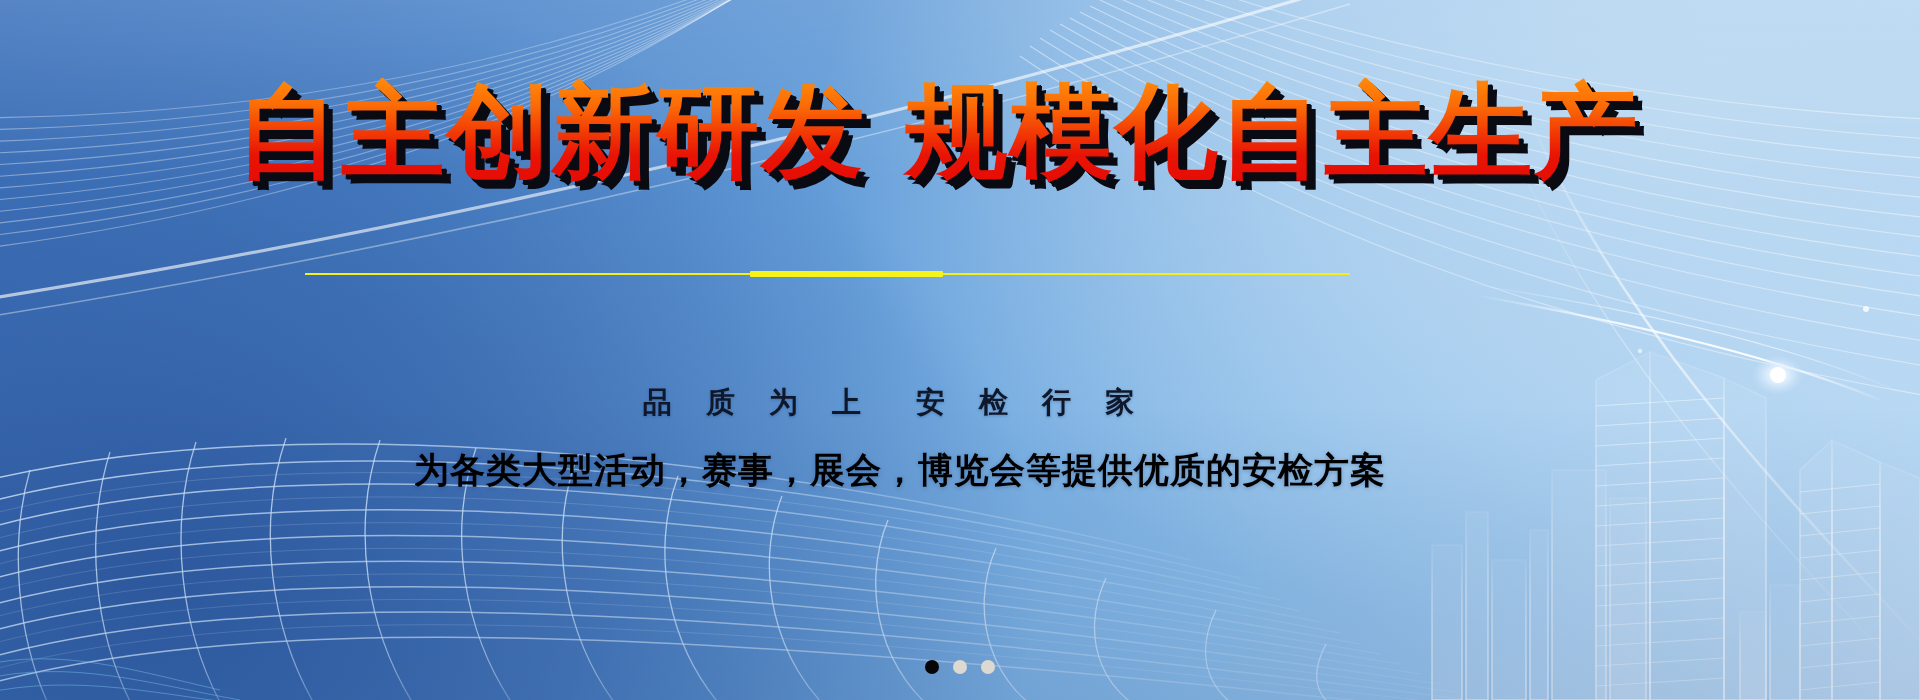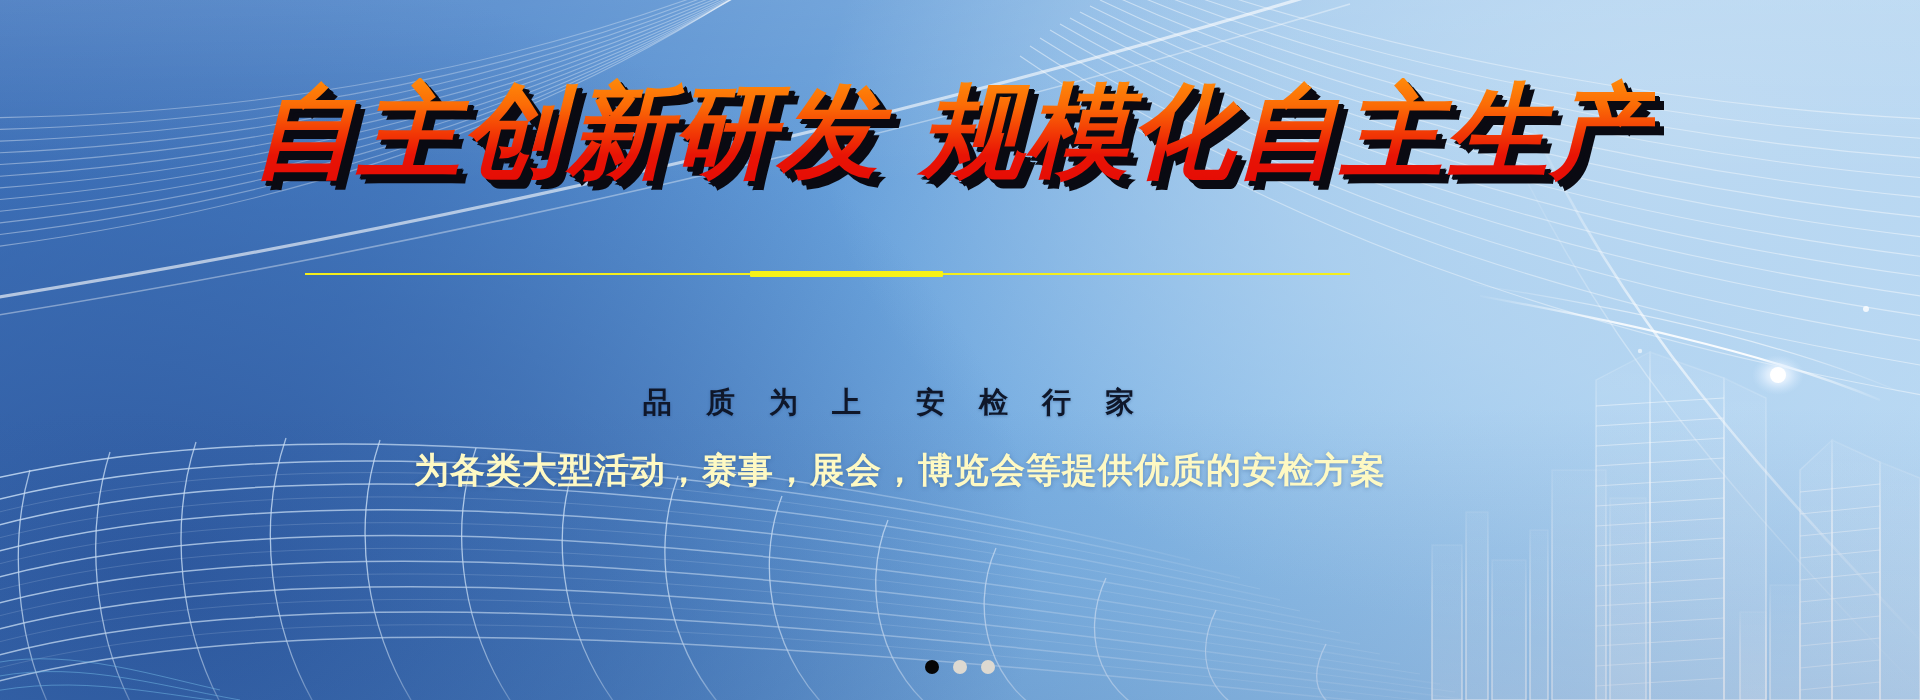--- a/index.html
+++ b/index.html
@@ -47,24 +47,23 @@
     inset: 0;
     width: 1920px;
     height: 700px;
     pointer-events: none;
   }
 
   
   .title-wrap {
     position: absolute;
     top: 78px;
-    left: 16px;
+    left: 0;
     width: 1876px;
     text-align: center;
-    font-style: italic;
   }
   .title {
     display: inline-block;
     font-family: "DejaVu Sans", "Liberation Sans", sans-serif;
     font-size: 103px;
     font-weight: 900;
     line-height: 1.04;
     letter-spacing: 2px;
     background-image: linear-gradient(180deg, #ff8a0a 0%, #fb6b06 26%, #f23805 52%, #e81405 72%, #e50b05 100%);
     -webkit-background-clip: text;
@@ -116,21 +115,21 @@
     letter-spacing: 13px;
     text-shadow: 0 1px 3px rgba(25,60,115,0.35);
     white-space: nowrap;
   }
   .sub2 {
     position: absolute;
     top: 447px;
     left: 0;
     width: 1800px;
     text-align: center;
-    color: #fef9c3;
+    color: #000000;
     font-size: 35px;
     font-weight: 700;
     letter-spacing: 1px;
     text-shadow: 0 1px 4px rgba(25,60,115,0.35);
     white-space: nowrap;
   }
 
   
   .dots {
     position: absolute;

